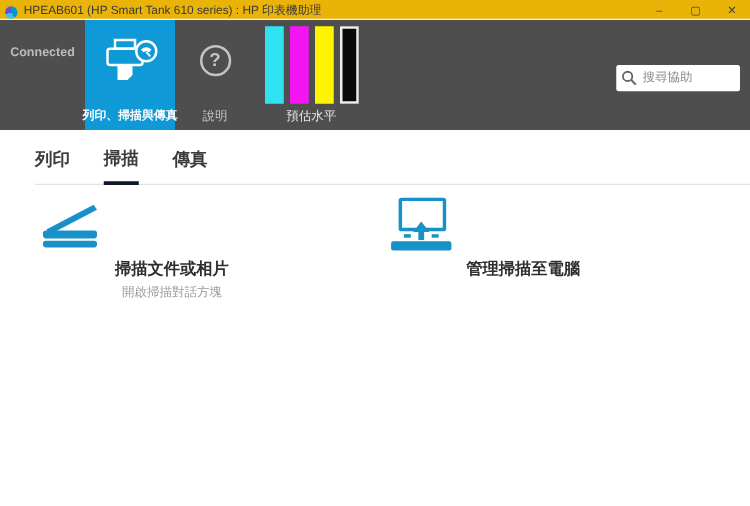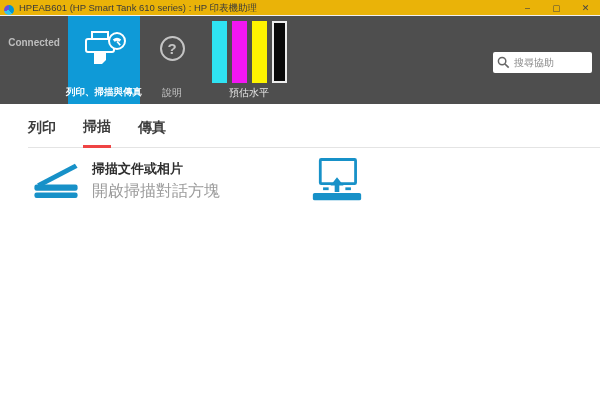--- a/index.html
+++ b/index.html
@@ -45,30 +45,30 @@
   .search-box { width:99px; height:21px; background:#fff; border-radius:2px;
                 display:flex; align-items:center; padding:0 4px; }
   .search-box svg { flex:0 0 auto; }
   .search-input { border:none; outline:none; width:100%; font-size:10px; margin-left:4px;
                   font-family:"Liberation Sans", sans-serif; color:#333; }
   .search-input::placeholder { color:#8a8a8a; }
 
   
   .tabrow { margin:14px 0 0 28px; border-bottom:1px solid #e4e4e4; display:flex; gap:27px;align-items:center; }
   .tab { font-size:14px; font-weight:bold; color:#3c3c3c; padding-bottom:9px; cursor:pointer; }
-  .tab.active { border-bottom:3px solid #ef4444; margin-bottom:-1px; }
+  .tab.active { border-bottom:3px solid #0f172a; margin-bottom:-1px; }
 
   
   .content { display:flex; padding:7px 0 0 26px; }
   .scan-item { width:281px; display:flex; align-items:flex-start; cursor:pointer; }
   .scan-item .icon-box { width:60px; height:48px; display:flex; align-items:center;
                          justify-content:center; flex:0 0 auto; }
-  .item-text { margin-left:6px; padding-top:5px; }
+  .item-text { margin-left:6px; padding-top:5px;margin-top:46px; }
   .item-title { font-size:13px; font-weight:bold; color:#2e2e2e; }
-  .item-sub { margin-top:3px; font-size:16px; color:#9b9b9b; }
+  .item-sub { margin-top:3px; font-size:10px; color:#9b9b9b;text-align:center; }
 </style>
 </head>
 <body>
 
 <div class="titlebar">
   <span class="app-icon"></span>
   <span class="titlebar-text">HPEAB601 (HP Smart Tank 610 series) : HP 印表機助理</span>
   <div class="win-controls">
     <span class="win-btn">–</span>
     <span class="win-btn">▢</span>
@@ -153,16 +153,17 @@
     <span class="icon-box">
       <svg width="52" height="46" viewBox="0 0 56 48">
         <rect x="10" y="3" width="38" height="26" rx="1" fill="none" stroke="#1791c8" stroke-width="3"></rect>
         <path d="M28 22 l7 9 h-4.5 v7 h-5 v-7 H21 z" fill="#1791c8"></path>
         <rect x="13" y="33" width="6" height="3" fill="#1791c8"></rect>
         <rect x="37" y="33" width="6" height="3" fill="#1791c8"></rect>
         <rect x="2" y="39" width="52" height="8" rx="2" fill="#1791c8"></rect>
       </svg>
     </span>
     <div class="item-text">
+      <div class="item-title">管理掃描至電腦</div>
     </div>
   </div>
 
 </div>
 
 </body></html>

